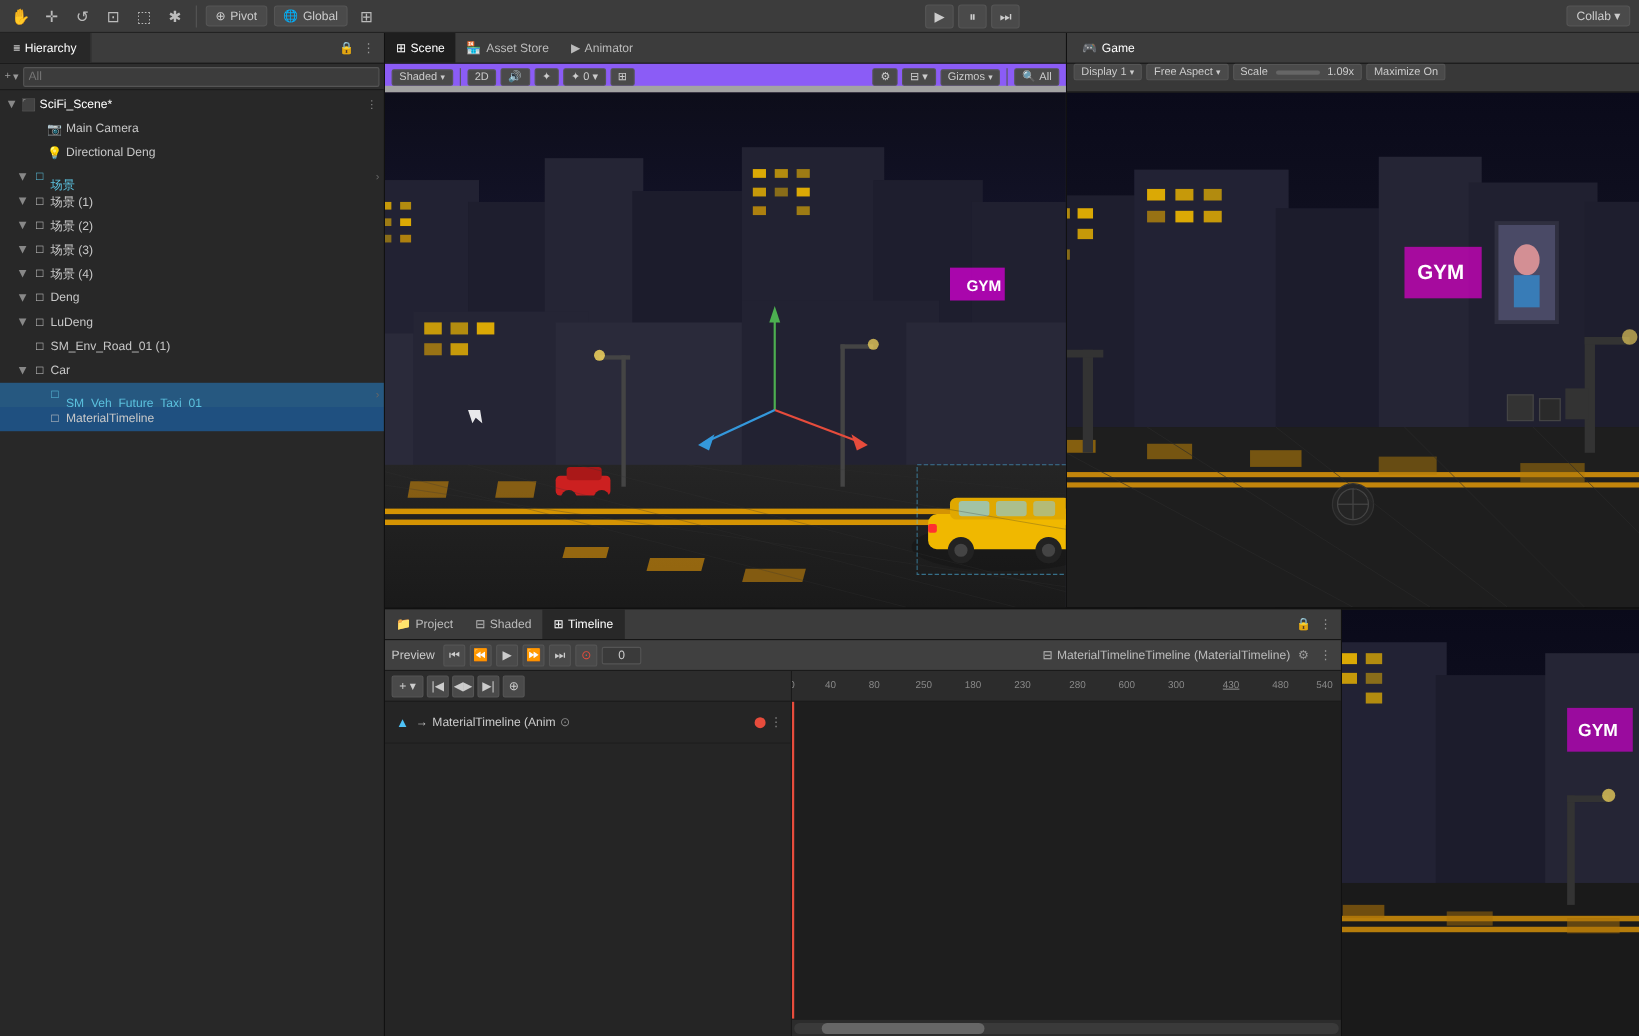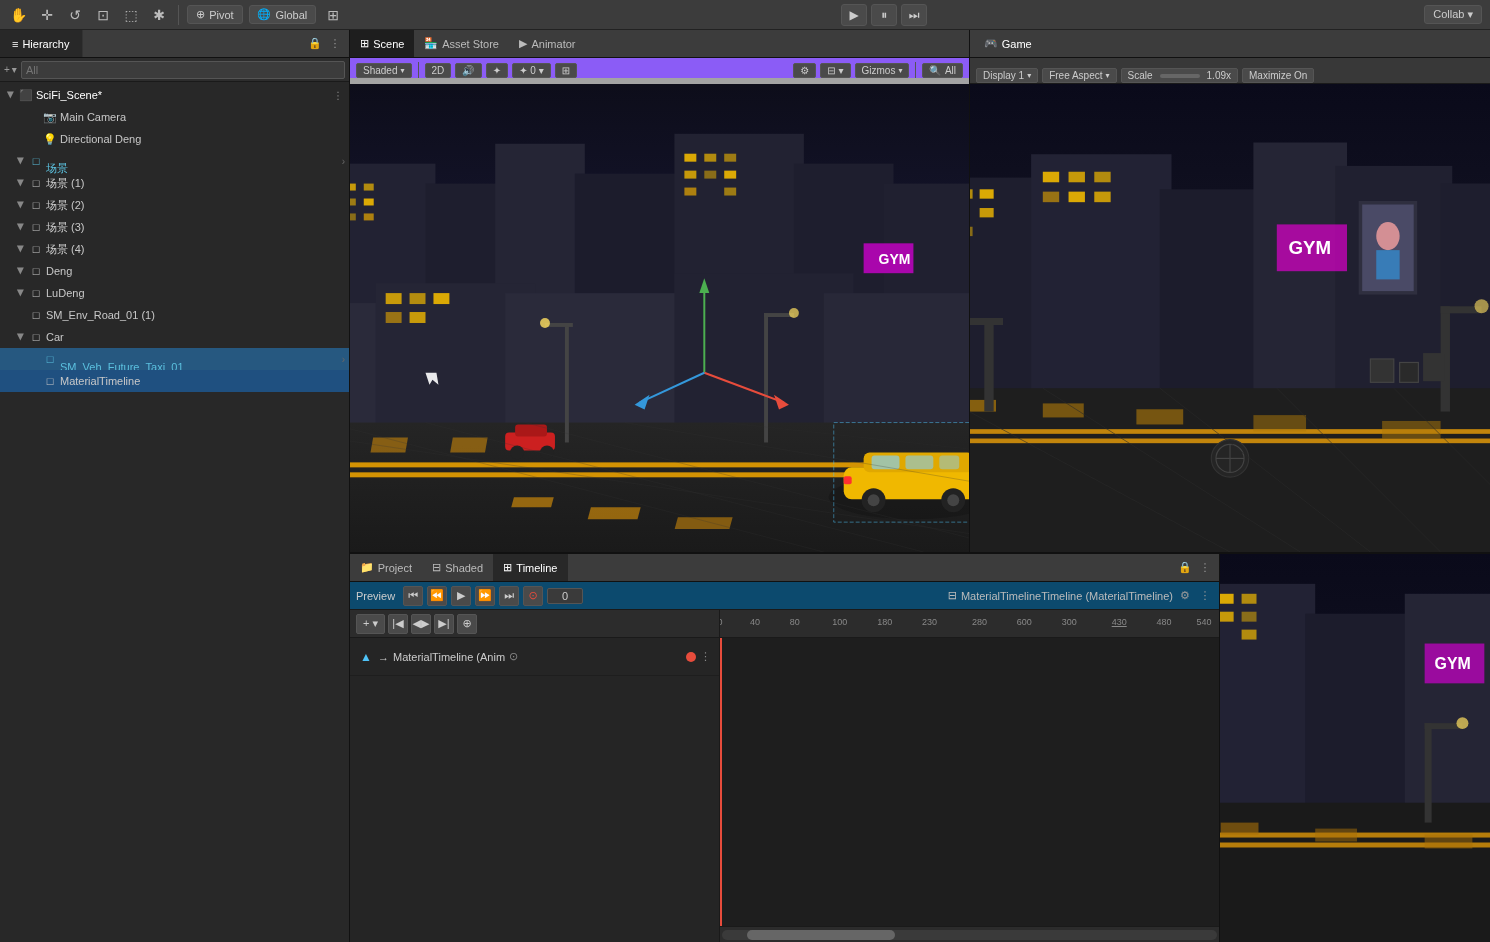--- a/index.html
+++ b/index.html
@@ -283,21 +283,21 @@
       display: flex; align-items: center;
       gap: 4px;
       color: #ccc;
       font-size: 11px;
       padding: 0 6px;
     }
     .game-tab.active { color: #fff; }
     .game-toolbar {
       height: 26px;
       background: #383838;
-      display: flex; align-items: flex-end;
+      display: flex; align-items: flex-start;
       padding: 0 6px;
       gap: 4px;
       border-bottom: 1px solid #1a1a1a;
     }
     .game-canvas {
       flex: 1;
       background: #1a1a1a;
       position: relative;
       overflow: hidden;
     }
@@ -328,21 +328,21 @@
       padding: 0 10px;
       cursor: pointer;
       color: #bbb;
       font-size: 11px;
       gap: 4px;
     }
     .timeline-tab.active { background: #282828; color: #fff; }
 
     .timeline-sub-bar {
       height: 28px;
-      background: #0c4a6e;
+      background: #404040;
       display: flex; align-items: center;
       padding: 0 6px;
       gap: 4px;
       border-bottom: 1px solid #1a1a1a;
     }
     .tl-btn {
       width: 20px; height: 20px;
       display: flex; align-items: center; justify-content: center;
       background: #4a4a4a;
       border: 1px solid #555;
@@ -1015,21 +1015,21 @@
               </div>
             </div>
 
             <div class="timeline-ruler-area">
 
               <div class="timeline-ruler">
                 <div style="position:relative;width:100%;height:100%;">
                   <span class="ruler-label" style="left:0%;">0</span>
                   <span class="ruler-label" style="left:7%;">40</span>
                   <span class="ruler-label" style="left:15%;">80</span>
-                  <span class="ruler-label" style="left:24%;">100</span>
+                  <span class="ruler-label" style="left:24%;">250</span>
                   <span class="ruler-label" style="left:33%;">180</span>
                   <span class="ruler-label" style="left:42%;">230</span>
                   <span class="ruler-label" style="left:52%;">280</span>
                   <span class="ruler-label" style="left:61%;">600</span>
                   <span class="ruler-label" style="left:70%;">300</span>
                   <span class="ruler-label" style="left:80%;text-decoration:underline;">430</span>
                   <span class="ruler-label" style="left:89%;">480</span>
                   <span class="ruler-label" style="left:97%;">540</span>
                 </div>
               </div>

